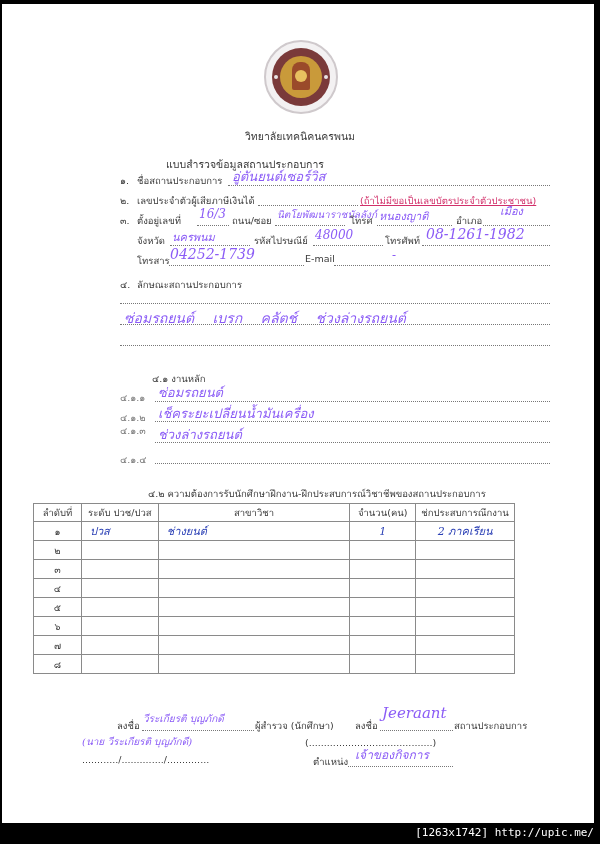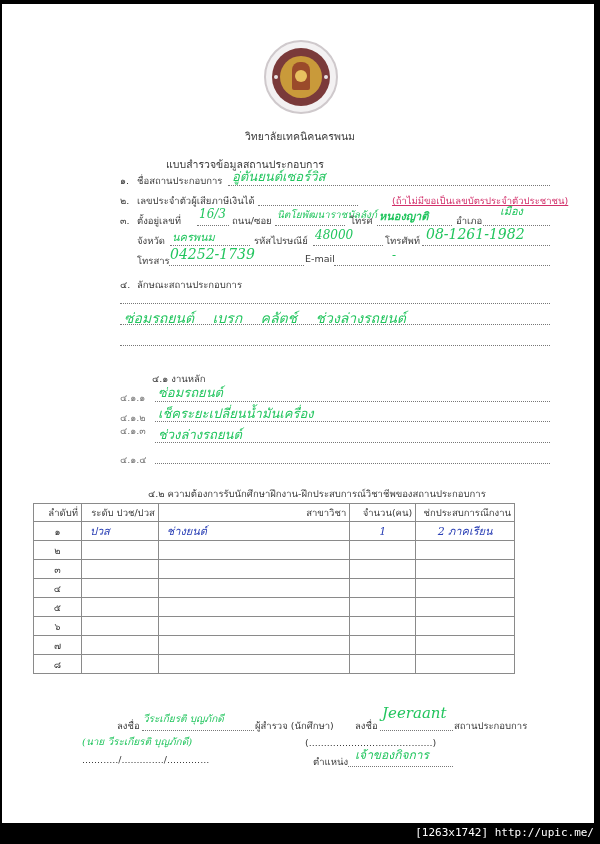--- a/index.html
+++ b/index.html
@@ -1,33 +1,33 @@
 <!DOCTYPE html>
 <html><head>
 <meta charset="utf-8">
 <style>
   html,body{margin:0;padding:0;}
   body{width:600px;height:844px;background:#000;position:relative;overflow:hidden;font-family:"DejaVu Sans",sans-serif;}
   .page{position:absolute;left:2px;top:4px;width:592px;height:819px;background:#fff;}
   .abs{position:absolute;white-space:nowrap;}
   .print{color:#3a3a3a;font-size:9.5px;}
-  .hand{color:#22c55e;font-family:"DejaVu Serif",serif;font-style:italic;}
+  .hand{color:#8b5cf6;font-family:"DejaVu Serif",serif;font-style:italic;}
   .dots{position:absolute;border-bottom:1px dotted #777;height:0;}
-  .red{color:#d2306a;text-decoration:underline;font-size:9.5px;margin-left:32px;}
+  .red{color:#d2306a;text-decoration:underline;font-size:9.5px;}
   
   .logo{position:absolute;left:264px;top:40px;width:74px;height:74px;border-radius:50%;background:#f3f1f2;border:2px solid #cfc9cc;box-sizing:border-box;}
   .logo .ring{position:absolute;left:6px;top:6px;width:58px;height:58px;border-radius:50%;background:#7a3a3a;}
   .logo .core{position:absolute;left:14px;top:14px;width:42px;height:42px;border-radius:50%;background:#c99a3a;}
   .logo .shrine{position:absolute;left:26px;top:20px;width:18px;height:28px;background:#9a4a2a;border-radius:8px 8px 2px 2px;}
   .logo .wheel{position:absolute;left:29px;top:28px;width:12px;height:12px;border-radius:50%;background:#e8c060;}
   .logo .dot{position:absolute;width:4px;height:4px;border-radius:50%;background:#e8e4e6;top:33px;}
   
   table.grid{position:absolute;left:33px;top:503px;border-collapse:collapse;width:482px;}
   table.grid td,table.grid th{border:1px solid #8a8a8a;font-size:9.5px;color:#3a3a3a;font-weight:normal;height:18px;padding:0 3px;text-align:center;}
-  table.grid th{height:17px;text-align:right;}
+  table.grid th{height:17px;}
   table.grid td.h{color:#2a3fb5;font-family:"DejaVu Serif",serif;font-style:italic;font-size:11px;text-align:left;padding-left:8px;}
   table.grid td.hc{color:#2a3fb5;font-family:"DejaVu Serif",serif;font-style:italic;font-size:11px;}
   .footer{position:absolute;left:0;top:823px;width:600px;height:21px;background:#000;}
   .footer span{position:absolute;right:6px;top:3px;color:#fff;font-family:"DejaVu Sans Mono",monospace;font-size:11px;}
 </style>
 </head>
 <body>
 
 <div class="page"></div>
 
@@ -55,21 +55,21 @@
 
 <div class="abs print" style="left:120px;top:213px;">๓.</div>
 <div class="abs print" style="left:137px;top:213px;">ตั้งอยู่เลขที่</div>
 <div class="dots" style="left:197px;top:225px;width:32px;"></div>
 <div class="abs hand" style="left:199px;top:207px;font-size:12px;">16/3</div>
 <div class="abs print" style="left:232px;top:213px;">ถนน/ซอย</div>
 <div class="dots" style="left:275px;top:225px;width:70px;"></div>
 <div class="abs hand" style="left:277px;top:207px;font-size:10px;">นิตโยพัฒนาราชบัลลังก์</div>
 <div class="abs print" style="left:350px;top:213px;">โทรศ</div>
 <div class="dots" style="left:377px;top:225px;width:75px;"></div>
-<div class="abs hand" style="left:379px;top:207px;font-size:11px;font-weight:bold;">หนองญาติ</div>
+<div class="abs hand" style="left:379px;top:207px;font-size:11px;">หนองญาติ</div>
 <div class="abs print" style="left:456px;top:213px;">อำเภอ</div>
 <div class="dots" style="left:483px;top:225px;width:67px;"></div>
 <div class="abs hand" style="left:500px;top:202px;font-size:11px;">เมือง</div>
 
 <div class="abs print" style="left:137px;top:233px;">จังหวัด</div>
 <div class="dots" style="left:170px;top:245px;width:80px;"></div>
 <div class="abs hand" style="left:172px;top:228px;font-size:11px;">นครพนม</div>
 <div class="abs print" style="left:254px;top:233px;">รหัสไปรษณีย์</div>
 <div class="dots" style="left:313px;top:245px;width:70px;"></div>
 <div class="abs hand" style="left:315px;top:228px;font-size:12px;">48000</div>

